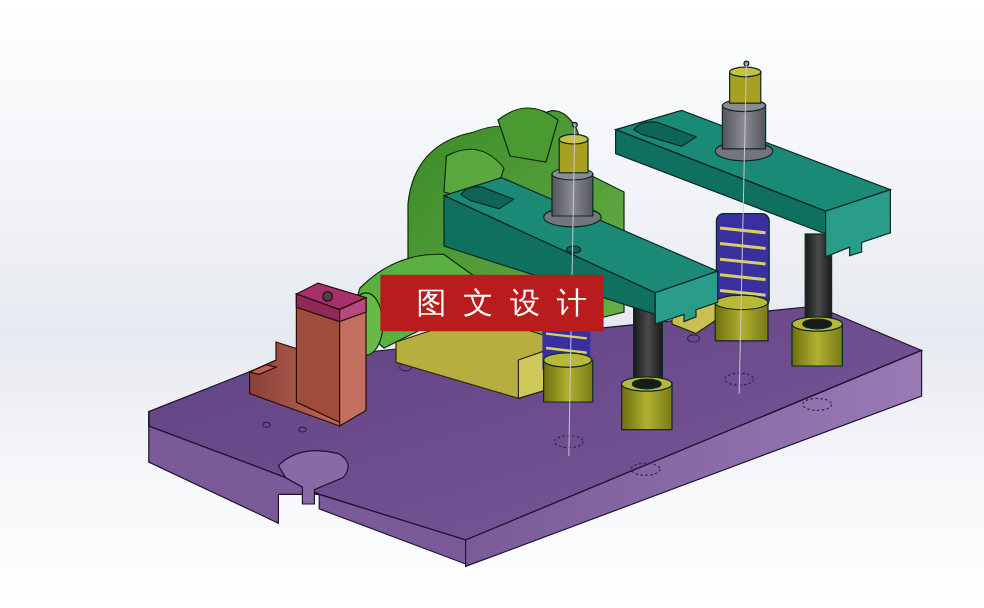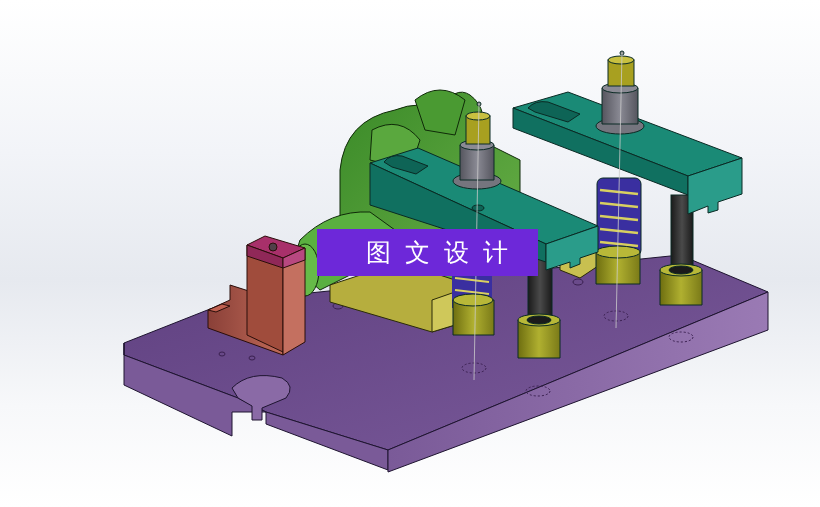--- a/index.html
+++ b/index.html
@@ -2,21 +2,21 @@
 <html><head>
 <meta charset="utf-8">
 <style>
   html, body { margin:0; padding:0; }
   body { width:820px; height:507px; overflow:hidden; position:relative;
          background: linear-gradient(180deg, #ffffff 0%, #f2f4f8 30%, #e6e9ef 55%, #f7f8fa 80%, #ffffff 100%);
          font-family: "DejaVu Sans", sans-serif; }
   #viewport { position:absolute; left:0; top:0; width:820px; height:507px; }
   #viewport svg { position:absolute; left:0; top:0; }
   .watermark { position:absolute; left:317px; top:229px; width:186px; height:47px;
-               background:#6d28d9; display:flex; align-items:center; justify-content:flex-start;padding-left:35px; }
+               background:#b91c1c; display:flex; align-items:center; justify-content:flex-end; }
   .watermark span { color:#fff; font-family:"DejaVu Serif", serif; font-size:25px;
                     letter-spacing:14px; padding-left:14px; white-space:nowrap; }
 </style>
 </head>
 <body>
 
 <div id="viewport">
 <svg width="820" height="507" viewBox="0 0 820 507">
   <defs>
     <linearGradient id="plateSide" x1="0" y1="0" x2="1" y2="0">

